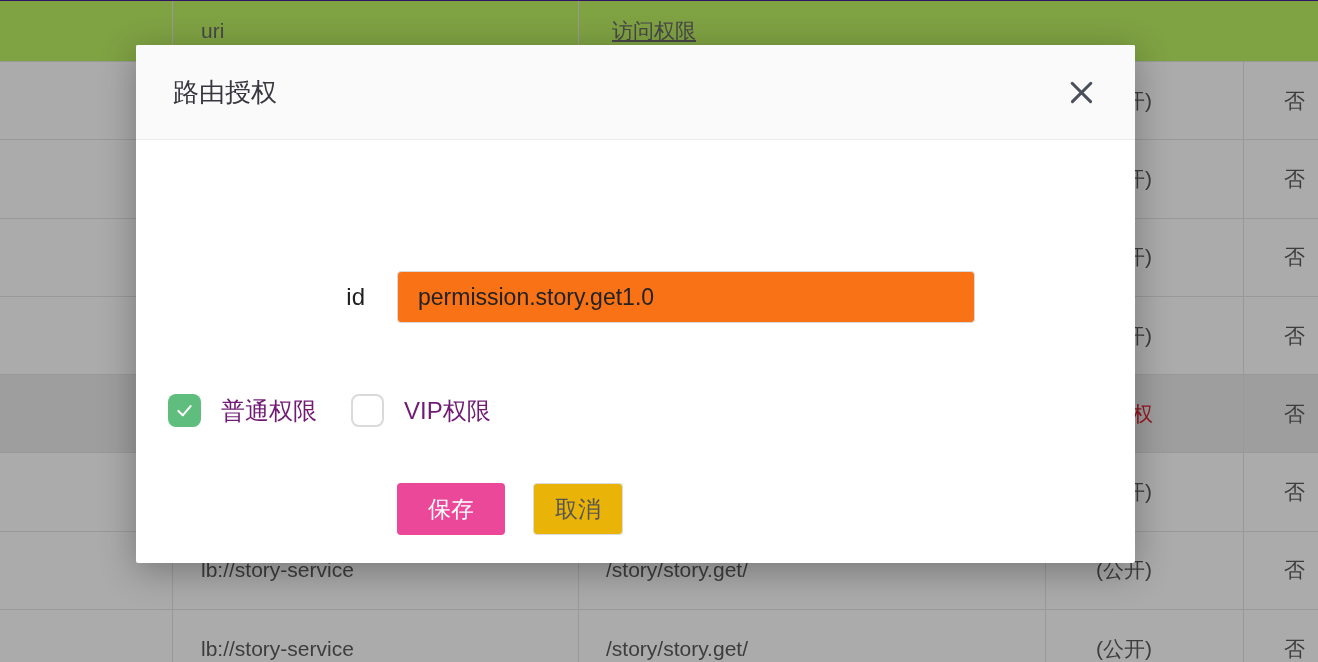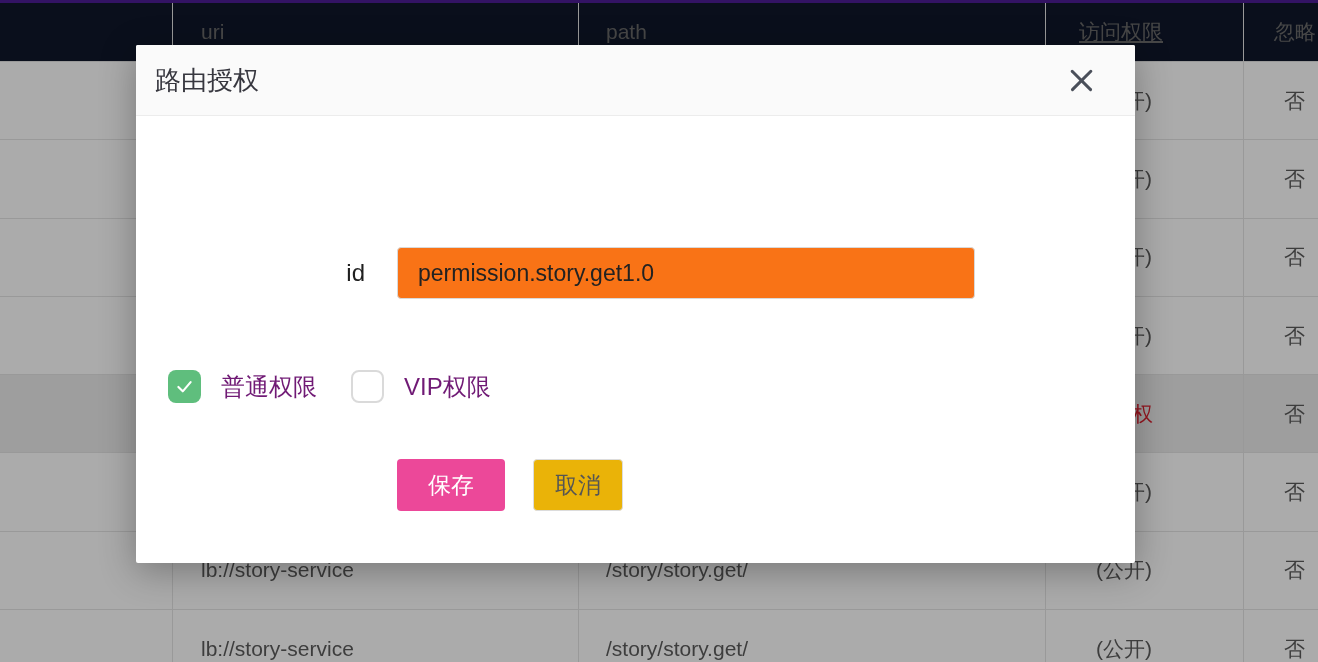--- a/index.html
+++ b/index.html
@@ -14,21 +14,21 @@
   .table { position: absolute; inset: 0; z-index: 1; }
   .trow {
     display: grid;
     grid-template-columns: 172px 406px 467px 198px 1fr;
     height: 78.3px;
     border-bottom: 1px solid #e4e4e4;
     background: #fff;
     font-size: 21px;
     color: #5c5c5c;
   }
-  .trow.header { height: 62px; background: #0f172a; color: #6b6b6b; border-top: 3px solid #4c1d95; }
+  .trow.header { height: 62px; background: #bef264; color: #6b6b6b; border-top: 1px solid #4c1d95; }
   .trow.highlight { background: #ececec; }
   .c {
     display: flex; align-items: center;
     height: 100%; white-space: nowrap; overflow: hidden;
   }
   .c1, .c2, .c3, .c4 { border-left: 1px solid #e4e4e4; }
   .c1 { padding-left: 28px; }
   .c2 { padding-left: 27px; }
   .c3 { padding-left: 50px; }
   .c4 { padding-left: 40px; }
@@ -41,24 +41,24 @@
 
   
   .modal {
     position: absolute; left: 136px; top: 45px;
     width: 999px; height: 518px;
     background: #fff; border-radius: 2px;
     box-shadow: 0 8px 36px rgba(0,0,0,0.30);
     z-index: 3;
   }
   .modal-header {
-    position: relative; height: 71px;
+    position: relative; height: 95px;
     background: #fafafa; border-bottom: 1px solid #ececec;
     border-radius: 2px 2px 0 0;
-    display: flex; align-items: center; padding-left: 19px;
+    display: flex; align-items: center; padding-left: 37px;
   }
   .modal-title { font-size: 26px; color: #37373f; }
   .close-btn {
     position: absolute; right: 22px; top: 0; height: 100%; width: 64px;
     display: flex; align-items: center; justify-content: center; cursor: pointer;
     background: none; border: none;
   }
   .x-icon { position: relative; width: 25px; height: 25px; }
   .x-icon::before, .x-icon::after {
     content: ""; position: absolute; left: -2px; top: 11.2px;
@@ -106,23 +106,21 @@
     background: #eab308; color: #555; border: 1px solid #dcdcdc;
   }
 </style>
 </head>
 <body>
 
 <div class="table">
   <div class="trow header">
     <div class="c c0"></div>
     <div class="c c1">uri</div>
-    <div class="c c2">path</div>
     <div class="c c3">访问权限</div>
-    <div class="c c4">忽略</div>
   </div>
 
 <div class="trow">
       <div class="c c0"></div>
       <div class="c c1">lb://story-service</div>
       <div class="c c2">/story/story.get/</div>
       <div class="c c3">(公开)</div>
       <div class="c c4">否</div>
     </div>
     <div class="trow">

